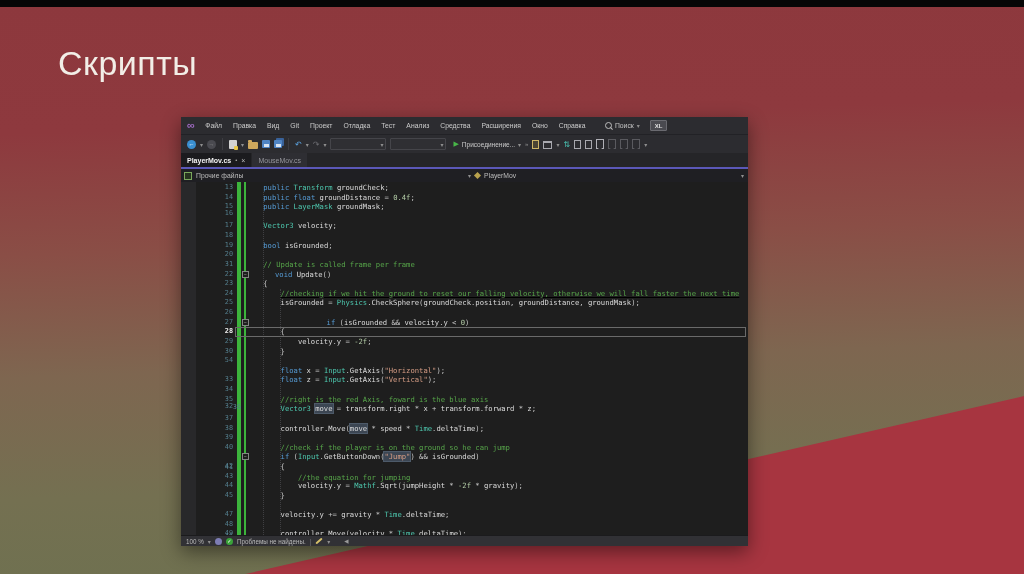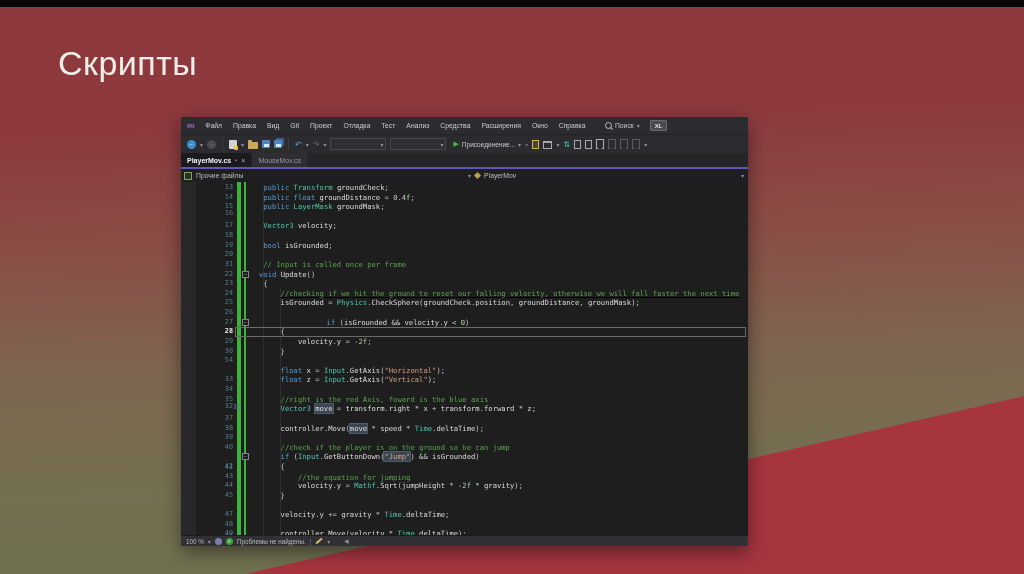--- a/index.html
+++ b/index.html
@@ -259,22 +259,22 @@
       </div>
     <div id="code-lines">
         <div class="code-row" style="top: 1px; left: 82.3px;"><span class="tok-k">public </span><span class="tok-t">Transform </span><span class="tok-i">groundCheck</span><span class="tok-d">;</span></div>
         <div class="code-row" style="top: 10.62px; left: 82.3px;"><span class="tok-k">public </span><span class="tok-k">float </span><span class="tok-i">groundDistance</span><span class="tok-d"> = </span><span class="tok-n">0.4f</span><span class="tok-d">;</span></div>
         <div class="code-row" style="top: 20.24px; left: 82.3px;"><span class="tok-k">public </span><span class="tok-t">LayerMask </span><span class="tok-i">groundMask</span><span class="tok-d">;</span></div>
         <div class="code-row" style="top: 29.86px; left: 82.3px;"></div>
         <div class="code-row" style="top: 39.48px; left: 82.3px;"><span class="tok-t">Vector3 </span><span class="tok-i">velocity</span><span class="tok-d">;</span></div>
         <div class="code-row" style="top: 49.1px; left: 82.3px;"></div>
         <div class="code-row" style="top: 58.72px; left: 82.3px;"><span class="tok-k">bool </span><span class="tok-i">isGrounded</span><span class="tok-d">;</span></div>
         <div class="code-row" style="top: 68.34px; left: 82.3px;"></div>
-        <div class="code-row" style="top: 77.96px; left: 82.3px;"><span class="tok-c">// Input is called once per frame</span></div>
-        <div class="code-row" style="top: 87.58px; left: 78px;"><span class="tok-k">void </span><span class="tok-i">Update</span><span class="tok-d">()</span></div>
+        <div class="code-row" style="top: 77.96px; left: 82.3px;"><span class="tok-c">// Update is called frame per frame</span></div>
+        <div class="code-row" style="top: 87.58px; left: 94px;"><span class="tok-k">void </span><span class="tok-i">Update</span><span class="tok-d">()</span></div>
         <div class="code-row" style="top: 97.2px; left: 82.3px;"><span class="tok-d">{</span></div>
         <div class="code-row" style="top: 106.82px; left: 99.6px; text-decoration: underline;"><span class="tok-c">//checking if we hit the ground to reset our falling velocity, otherwise we will fall faster the next time</span></div>
         <div class="code-row" style="top: 116.44px; left: 99.6px;"><span class="tok-i">isGrounded</span><span class="tok-d"> = </span><span class="tok-t">Physics</span><span class="tok-d">.</span><span class="tok-i">CheckSphere</span><span class="tok-d">(</span><span class="tok-i">groundCheck</span><span class="tok-d">.</span><span class="tok-i">position</span><span class="tok-d">, </span><span class="tok-i">groundDistance</span><span class="tok-d">, </span><span class="tok-i">groundMask</span><span class="tok-d">);</span></div>
         <div class="code-row" style="top: 126.06px; left: 99.6px;"></div>
         <div class="code-row" style="top: 135.68px; left: 99.6px; margin-left: 46px;"><span class="tok-k">if </span><span class="tok-d">(</span><span class="tok-i">isGrounded</span><span class="tok-d"> &amp;&amp; </span><span class="tok-i">velocity</span><span class="tok-d">.</span><span class="tok-i">y</span><span class="tok-d"> &lt; </span><span class="tok-n">0</span><span class="tok-d">)</span></div>
         <div class="code-row" style="top: 145.3px; left: 99.6px;"><span class="tok-d">{</span></div>
         <div class="code-row" style="top: 154.92px; left: 116.9px;"><span class="tok-i">velocity</span><span class="tok-d">.</span><span class="tok-i">y</span><span class="tok-d"> = </span><span class="tok-n">-2f</span><span class="tok-d">;</span></div>
         <div class="code-row" style="top: 164.54px; left: 99.6px;"><span class="tok-d">}</span></div>
         <div class="code-row" style="top: 174.16px; left: 99.6px;"></div>
         <div class="code-row" style="top: 183.78px; left: 99.6px;"><span class="tok-k">float </span><span class="tok-i">x</span><span class="tok-d"> = </span><span class="tok-t">Input</span><span class="tok-d">.</span><span class="tok-i">GetAxis</span><span class="tok-d">(</span><span class="tok-s">"Horizontal"</span><span class="tok-d">);</span></div>

